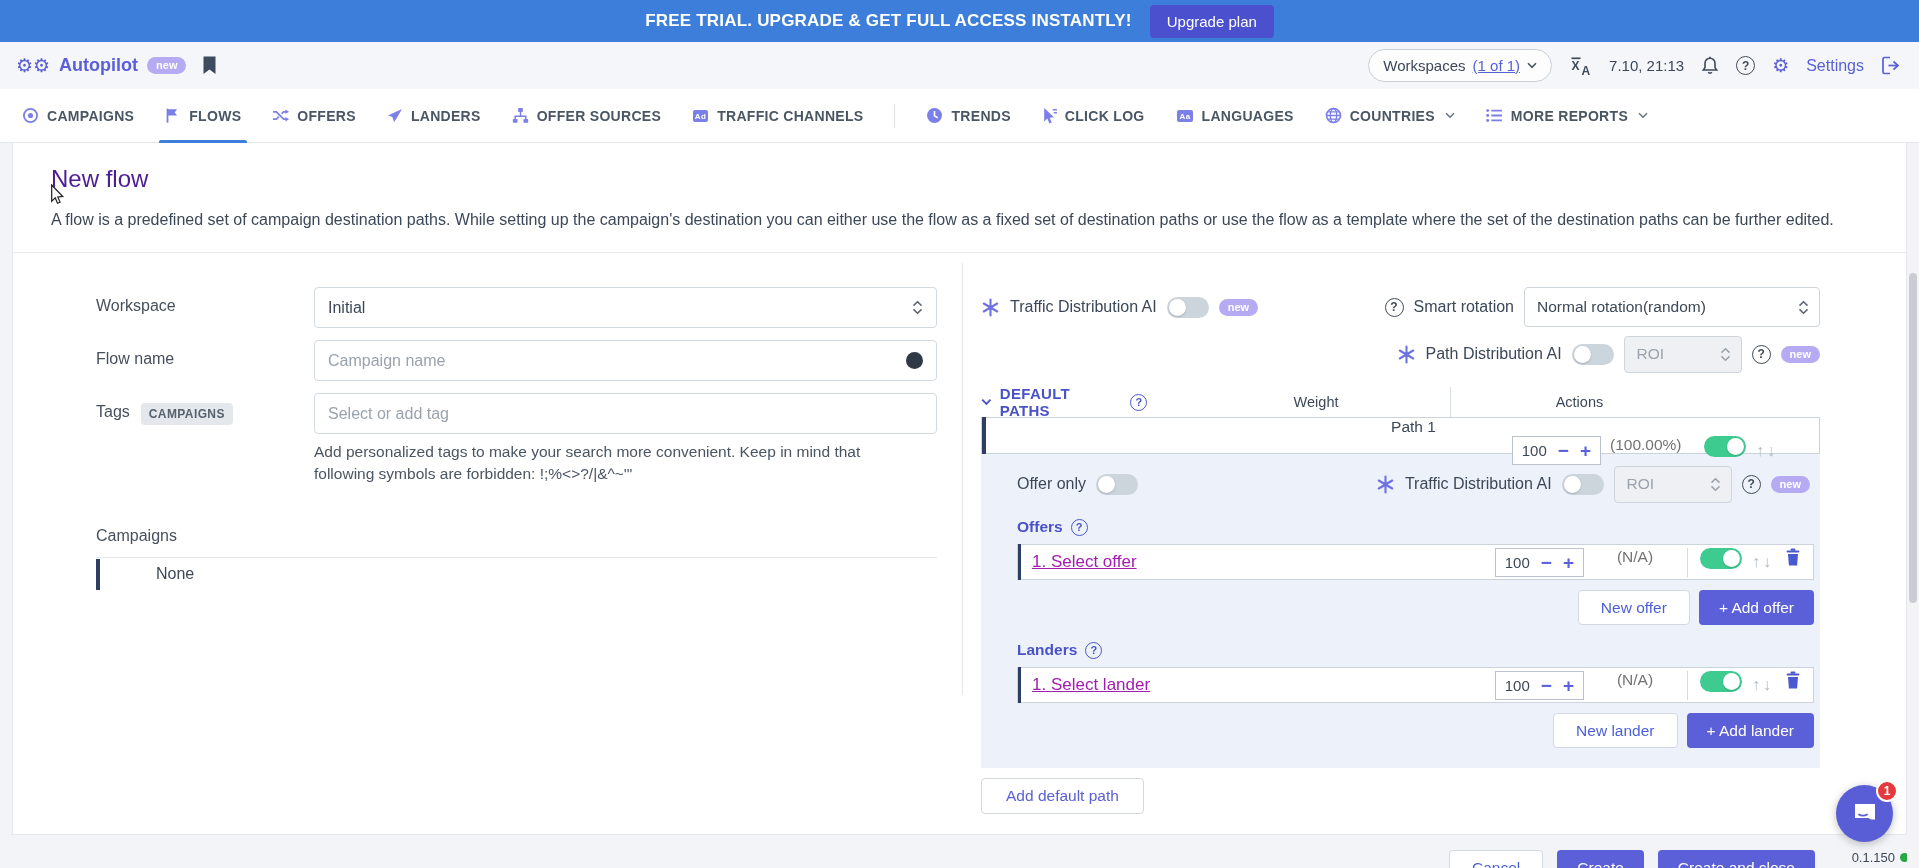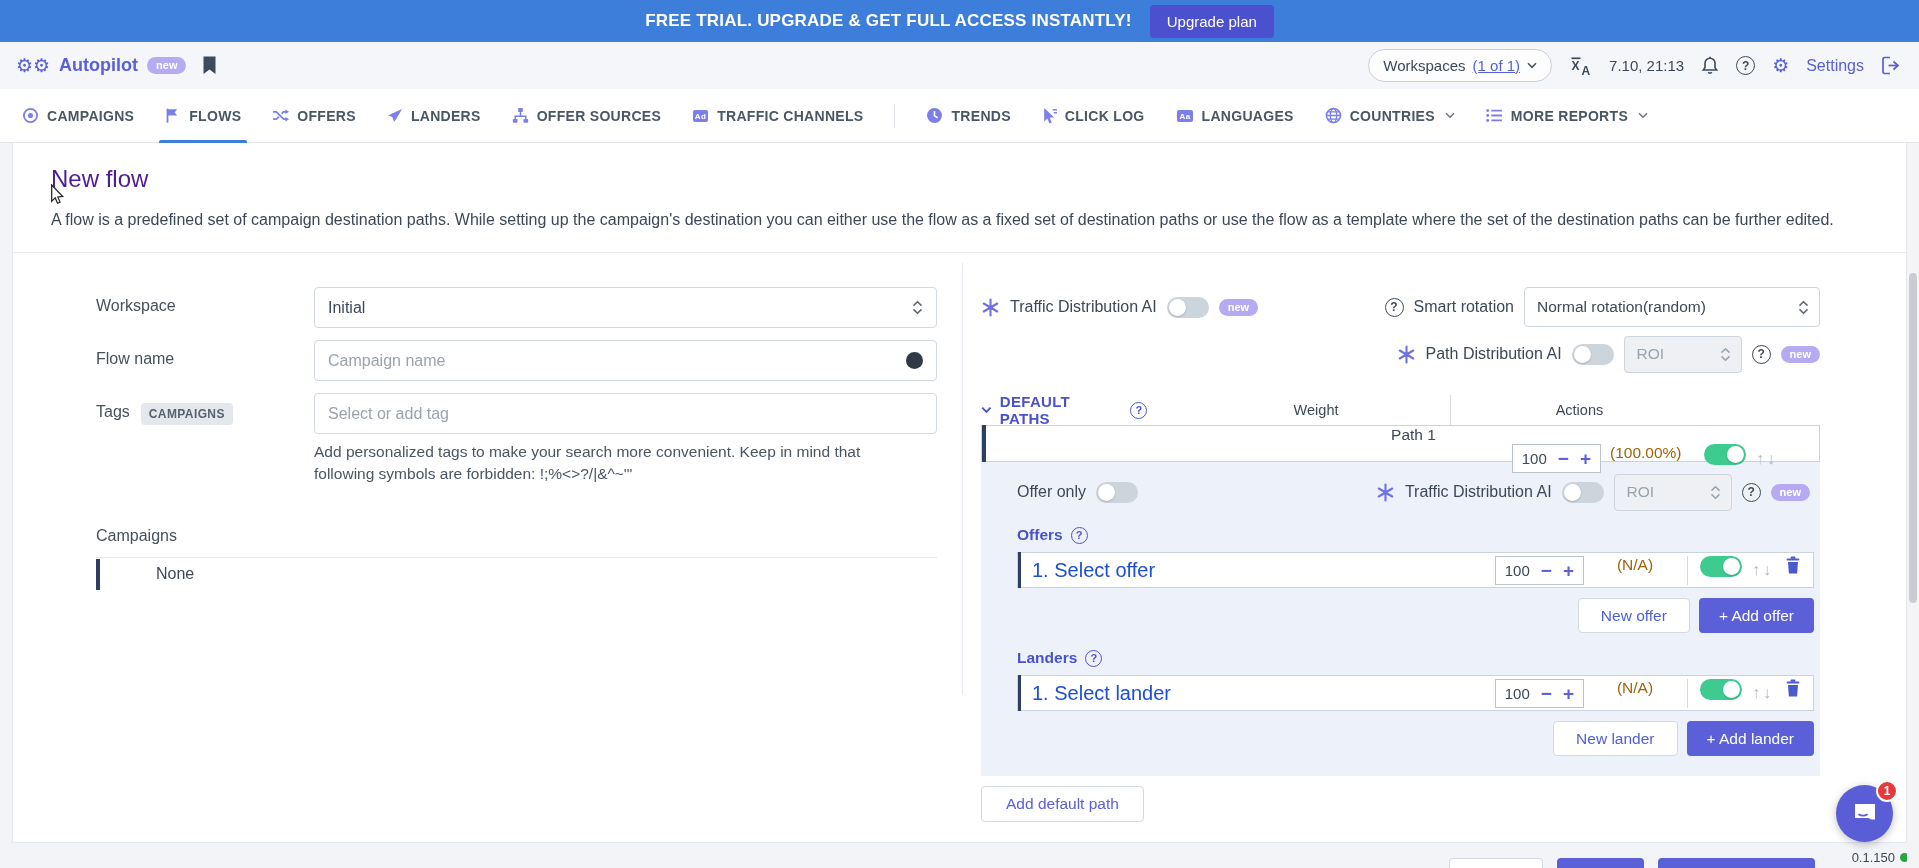--- a/index.html
+++ b/index.html
@@ -64,44 +64,44 @@
   .rp-row-a { display:flex; align-items:center; justify-content:space-between; margin-top:14px; height:44px; }
   .rp-row-b { display:flex; align-items:center; justify-content:flex-end; gap:10px; margin-top:4px; height:42px; }
   .rp-label { font-size:16px; color:#3c4858; white-space:nowrap; }
   .toggle { width:42px; height:21px; border-radius:11px; background:#ccd4dc; position:relative; flex:none; cursor:pointer; }
   .toggle::after { content:""; position:absolute; width:17px; height:17px; border-radius:50%; background:#fff; top:2px; left:2px; box-shadow:0 1px 2px rgba(0,0,0,.18); }
   .toggle.on { background:#3ecb90; }
   .toggle.on::after { left:23px; }
   .rp-select { display:flex; align-items:center; justify-content:space-between; gap:8px; border:1px solid #cfd5dd; border-radius:4px; background:#fff; height:40px; padding:0 10px 0 12px; font-size:15.5px; color:#3c4858; width:296px; cursor:pointer; }
   .rp-select.disabled { background:#eef0f3; color:#9aa3ad; width:118px; height:37px; cursor:default; }
 
-  .tbl-head { display:flex; align-items:center; margin-top:20px; height:30px;gap:35px; }
+  .tbl-head { display:flex; align-items:center; margin-top:12px; height:30px;gap:35px; }
   .tbl-head .dp { display:flex; align-items:center; gap:8px; font-size:15px; font-weight:bold; color:#4a52c8; letter-spacing:.3px; }
   .wh { width:200px; text-align:center; font-size:14.5px; color:#3c4858; }
   .ah { width:338px; padding-left:70px; font-size:14.5px; color:#3c4858; }
   .vsep-col { width:1px; align-self:stretch; background:#d8dde4; }
 
   .path-row { height:37px; border:1px solid #ccd3db; background:#fff; position:relative; display:flex; align-items:center; padding-left:17px;flex-direction:column; }
   .path-row::before { content:""; position:absolute; left:0; top:-1px; bottom:-1px; width:4px; background:#2e3f63; }
   .path-name { font-size:15.5px; color:#3c4858; margin-left:9px; }
   .row-right { display:flex; margin-left:auto; }
   .weight-box { display:flex; align-items:center; border:1px solid #b9c2cd; background:#fff; height:29px; padding:0 9px; gap:11px; font-size:15px; color:#3c4858; }
   .wbtn { color:#5a5fe0; font-size:19px; font-weight:bold; line-height:1; cursor:pointer; }
-  .pct { font-size:15.5px; color:#a16207; margin:0 10px 0 9px; width:84px; }
+  .pct { font-size:15.5px; color:#737373; margin:0 10px 0 9px; width:84px; }
   .cell-sep { width:1px; align-self:stretch; background:#d5dbe2; margin-right:12px; }
   .arrows { display:flex; align-items:center; gap:3px; margin-left:10px; font-size:16px; font-weight:bold; color:#b3bac4; }
   .arrow-btn { cursor:pointer; }
   .trash { margin-left:14px; cursor:pointer; display:flex; }
 
   .path-body { background:#edf2fa; padding:8px 6px 14px 36px; }
   .offer-only-row { display:flex; align-items:center; justify-content:space-between; height:44px; padding-right:4px; }
   .sec-title { display:flex; align-items:center; gap:8px; font-size:15.5px; font-weight:bold; color:#4a52c8; margin:12px 0 8px; }
   .item-row { height:36px; border:1px solid #ccd3db; background:#fff; position:relative; display:flex; align-items:center; padding-left:14px; }
   .item-row::before { content:""; position:absolute; left:0; top:-1px; bottom:-1px; width:3px; background:#2e3f63; }
-  .item-label { font-size:20px; color:#1d4ed8; }
+  .item-label { font-size:17px; color:#a21caf;text-decoration:underline; }
   .btn-row { display:flex; justify-content:flex-end; gap:9px; margin:10px 0 6px; }
   .btn-white { background:#fff; border:1px solid #d3d9e0; color:#4c5fd5; height:35px; padding:0 22px; border-radius:4px; font-size:15.5px; cursor:pointer; }
   .btn-purple { background:#5b60d8; border:none; color:#fff; height:35px; padding:0 20px; border-radius:4px; font-size:15.5px; cursor:pointer; }
   .add-path-btn { margin-top:10px; height:36px; padding:0 24px; background:#fff; border:1px solid #d3d9e0; border-radius:4px; color:#5b60d8; font-size:15.5px; cursor:pointer; }
 
   
   .footer-actions { display:flex; justify-content:flex-end; align-items:center; gap:14px; padding:15px 104px 0 0; }
   .chat-bubble { position:absolute; right:26px; bottom:26px; width:57px; height:57px; border-radius:50%; background:#5a5ed6; display:flex; align-items:center; justify-content:center; cursor:pointer; box-shadow:0 2px 8px rgba(0,0,0,.25); }
   .chat-badge { position:absolute; top:-5px; right:-5px; width:22px; height:22px; border-radius:50%; background:#e5393c; border:2px solid #fff; color:#fff; font-size:12px; font-weight:bold; display:flex; align-items:center; justify-content:center; }
   .version { position:absolute; right:10px; bottom:3px; font-size:13px; color:#3c4858; display:flex; align-items:center; gap:5px; }

